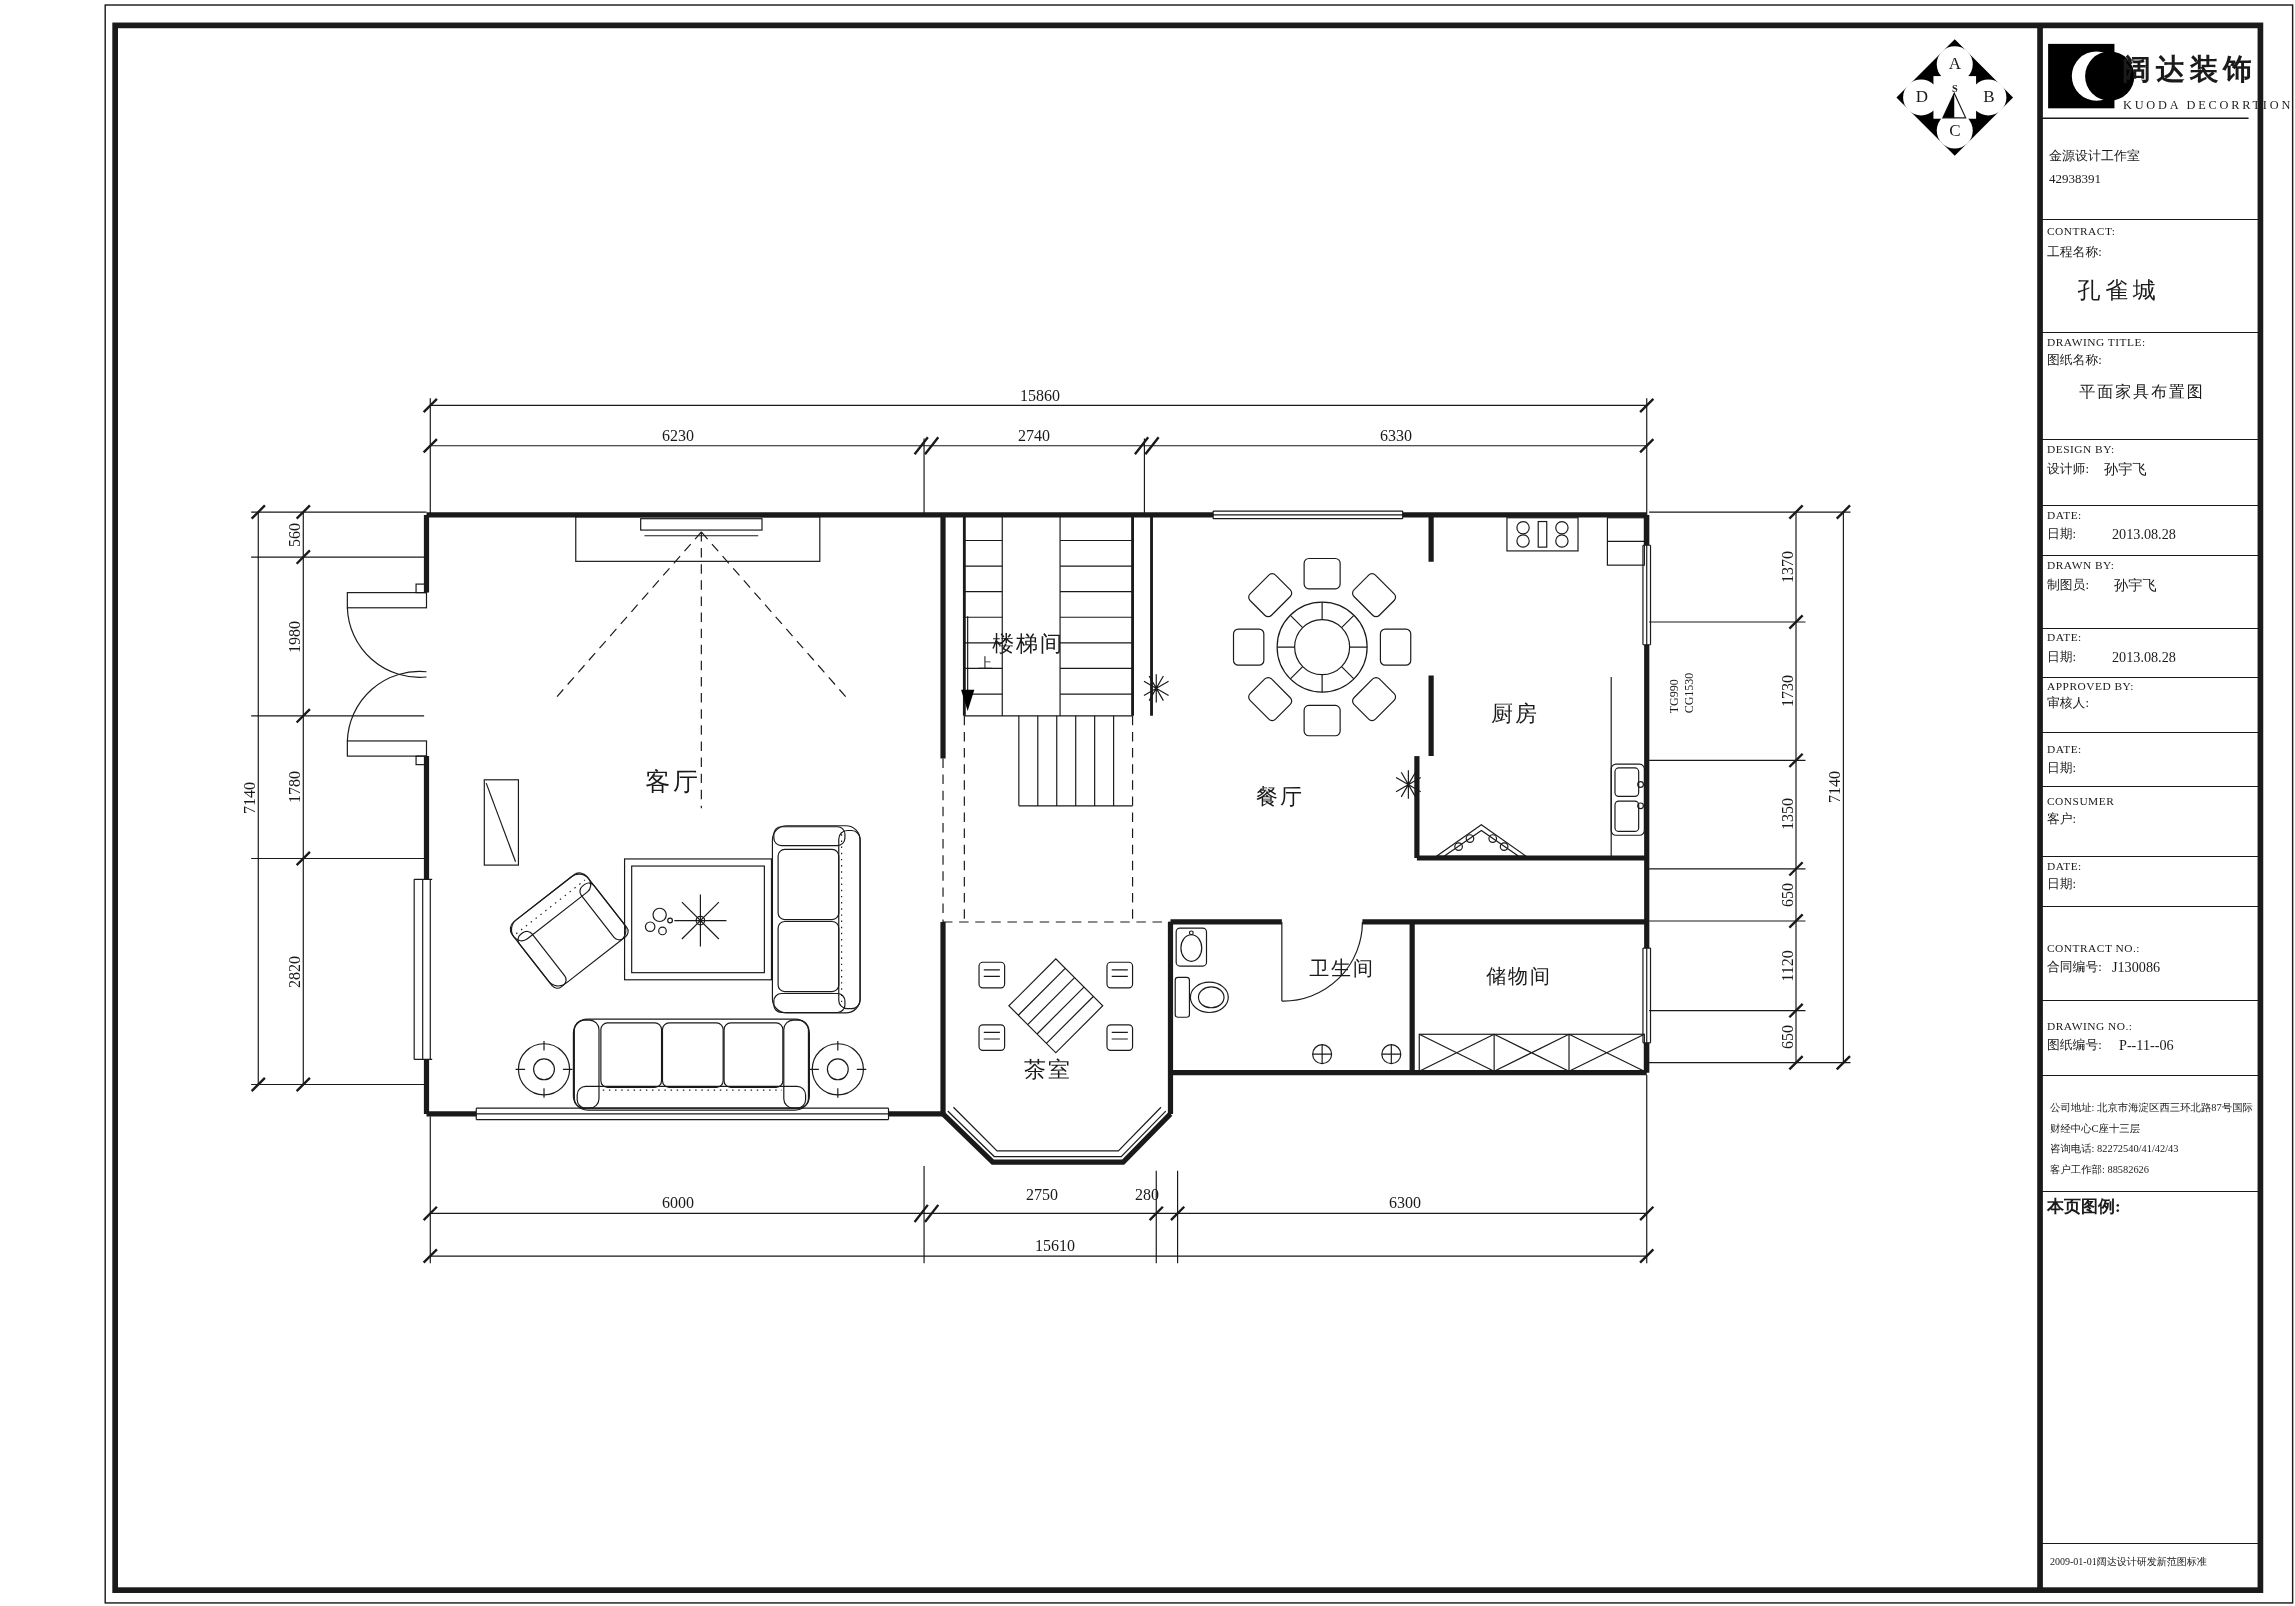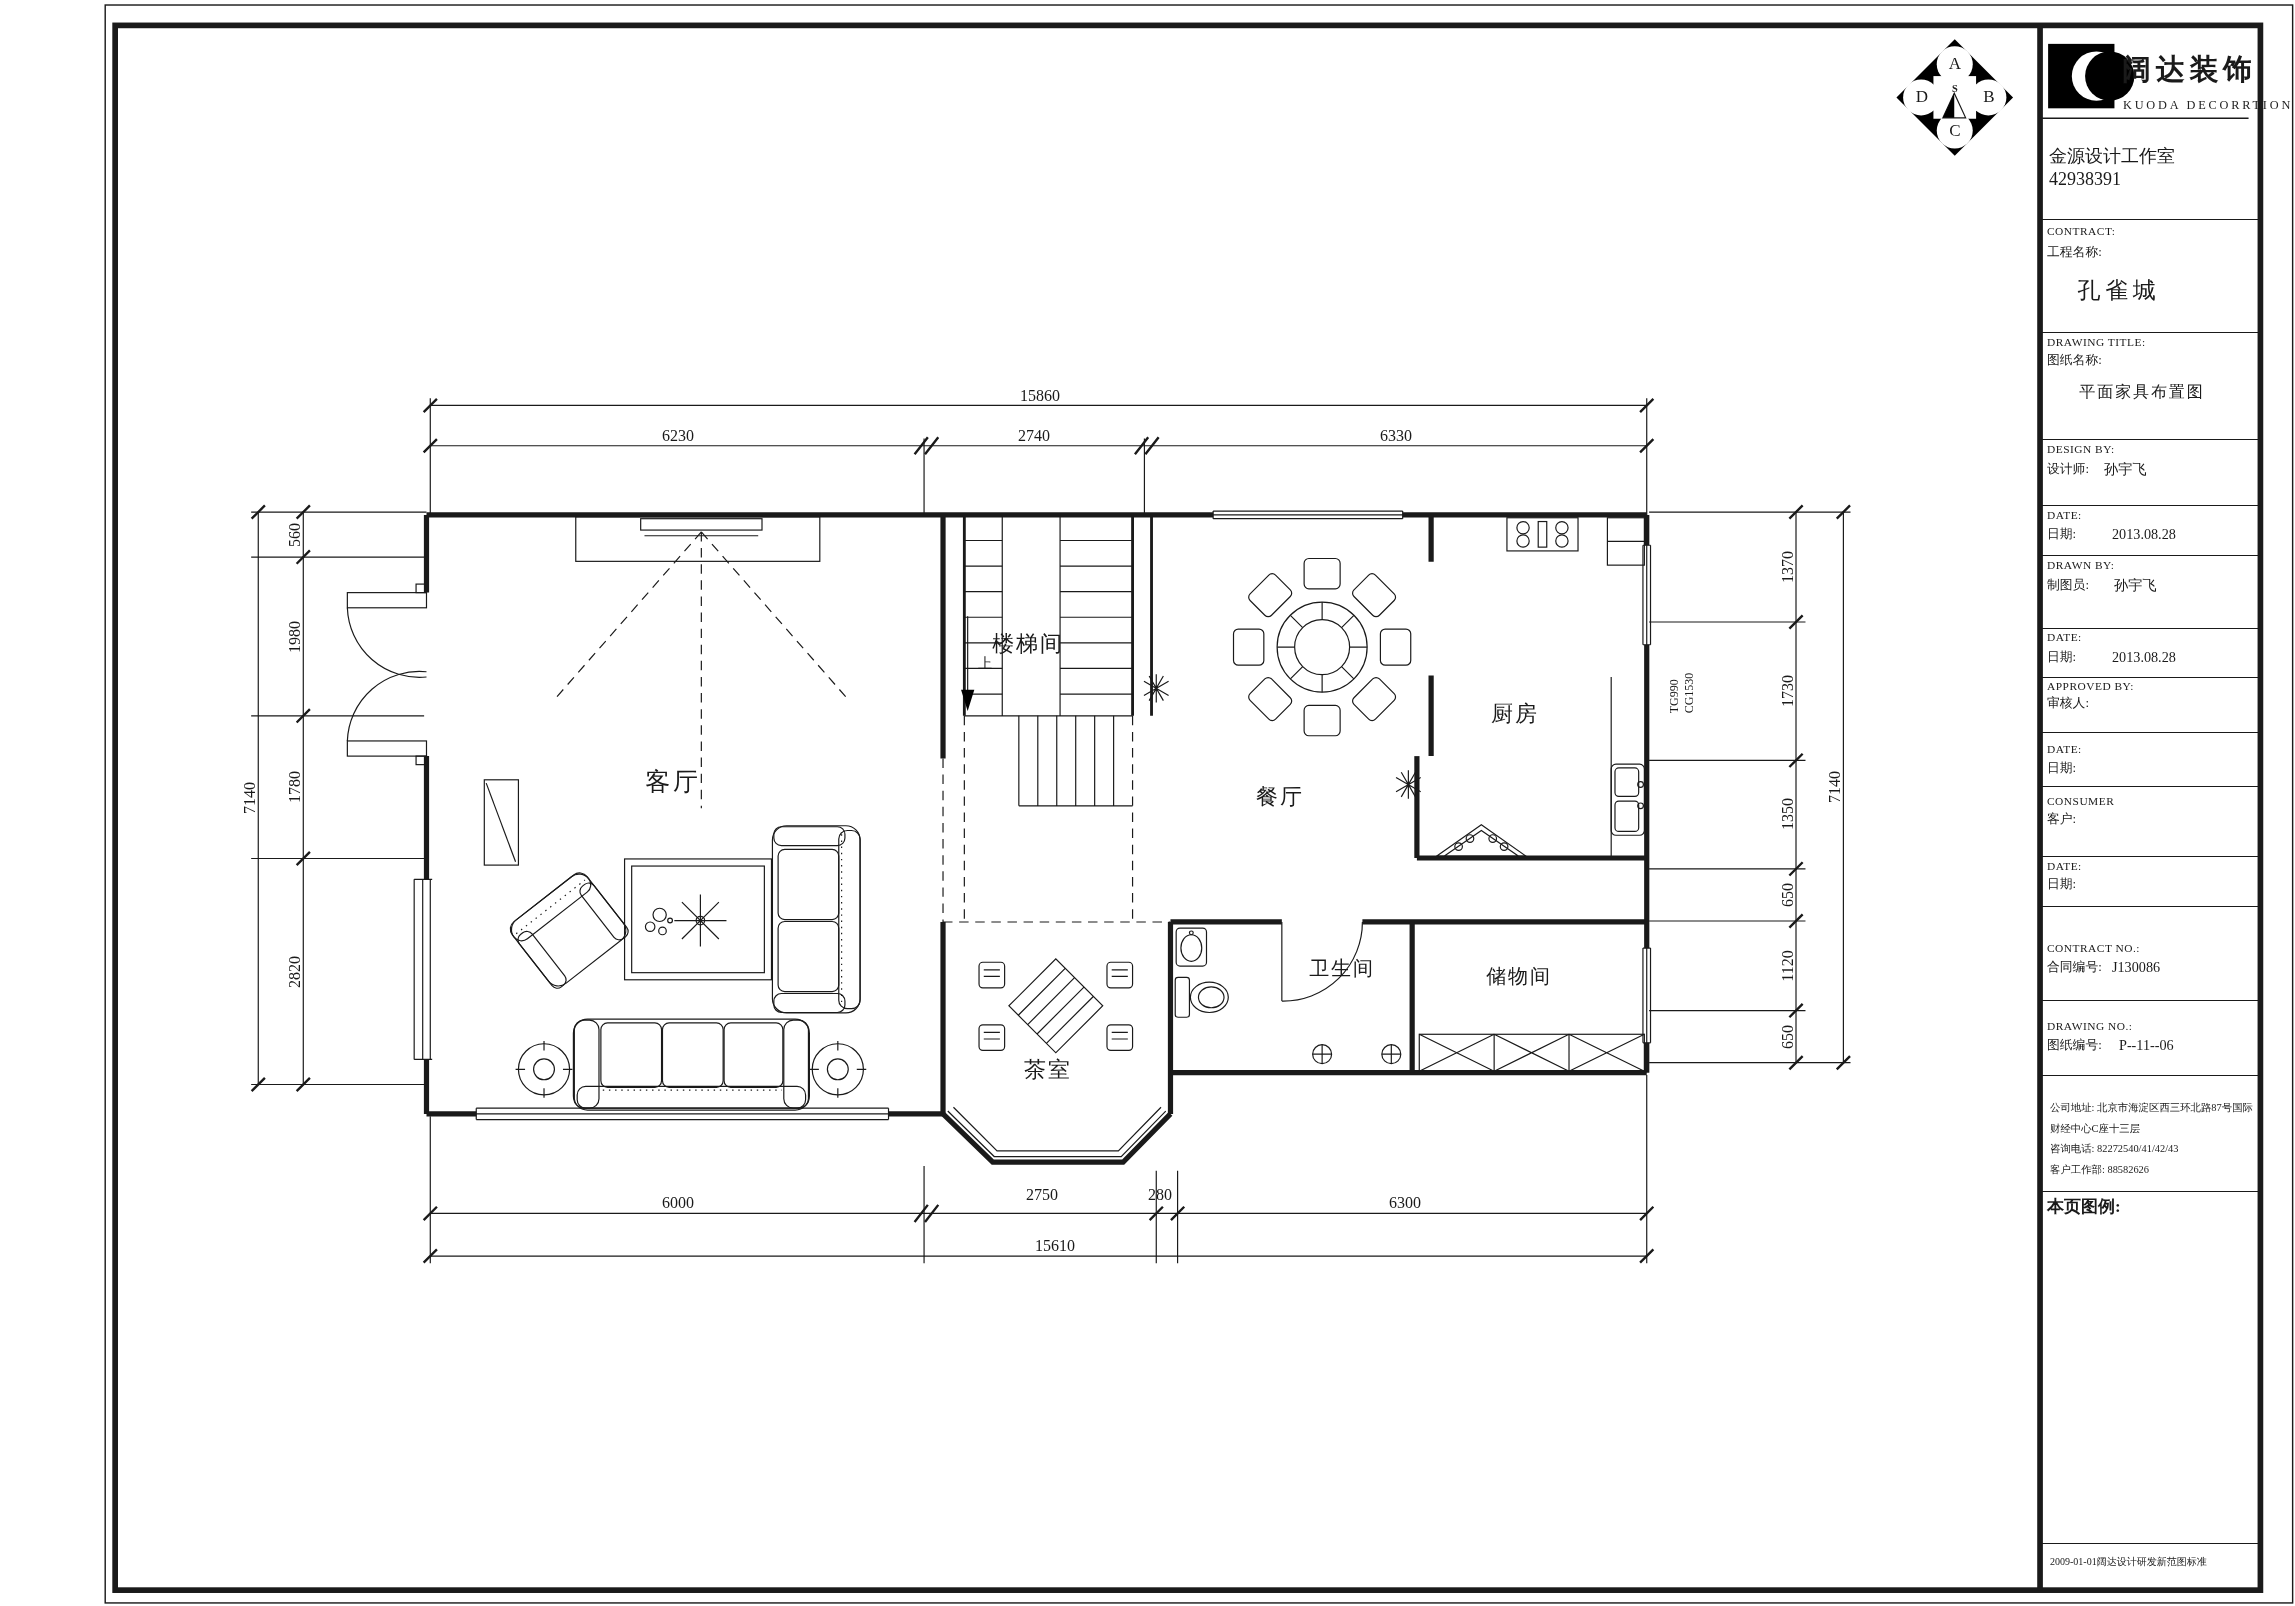--- a/index.html
+++ b/index.html
@@ -22,21 +22,21 @@
   .dim{font-size:16px;}
   .room{font-size:22px;letter-spacing:1.9px;text-align:right;}
   .room-big{font-size:25px;letter-spacing:2.8px;}
   .up{font-size:14.2px;}
   .walltag{font-size:12px;line-height:1.25;text-align:left;}
   .en{font-size:11.4px;letter-spacing:0.5px;}
   .cn{font-size:12.8px;}
   .val{font-size:14.2px;}
   .brand{font-size:29px;font-weight:bold;letter-spacing:4.7px;}
   .branden{font-size:12.3px;letter-spacing:2.8px;color:#222;}
-  .studio{font-size:18px;}
+  .studio{font-size:13px;}
   .projname{font-size:23px;letter-spacing:4.7px;}
   .sheetname{font-size:16px;letter-spacing:1.9px;}
   .addr{font-size:10.4px;}
   .legend{font-size:17px;font-weight:bold;}
   .foot{font-size:10px;}
   .hline{position:absolute;height:0;border-top:1.4px solid #1a1a1a;}
   .compass-letter{position:absolute;transform:translate(-50%,-50%);font-size:17px;}
   .compass-s{position:absolute;transform:translate(-50%,-50%);font-size:10.4px;font-weight:bold;}
 </style>
 </head>
@@ -401,21 +401,21 @@
   <div>CG1530</div>
 </div>
 
 <div class="lbl dim" style="left:1040px;top:396px;text-align:center;">15860</div>
 <div class="lbl dim" style="left:678px;top:436px;">6230</div>
 <div class="lbl dim" style="left:1034px;top:436px;">2740</div>
 <div class="lbl dim" style="left:1396px;top:436px;">6330</div>
 
 <div class="lbl dim" style="left:678px;top:1203px;">6000</div>
 <div class="lbl dim" style="left:1042px;top:1195px;">2750</div>
-<div class="lbl dim" style="left:1147px;top:1195px;margin-left:13px;">280</div>
+<div class="lbl dim" style="left:1147px;top:1195px;">280</div>
 <div class="lbl dim" style="left:1405px;top:1203px;">6300</div>
 <div class="lbl dim" style="left:1055px;top:1246px;">15610</div>
 
 <div class="vlbl dim" style="left:250px;top:798px;">7140</div>
 <div class="vlbl dim" style="left:295px;top:535px;">560</div>
 <div class="vlbl dim" style="left:295px;top:637px;">1980</div>
 <div class="vlbl dim" style="left:295px;top:787px;">1780</div>
 <div class="vlbl dim" style="left:295px;top:972px;">2820</div>
 
 <div class="vlbl dim" style="left:1835px;top:787px;">7140</div>

